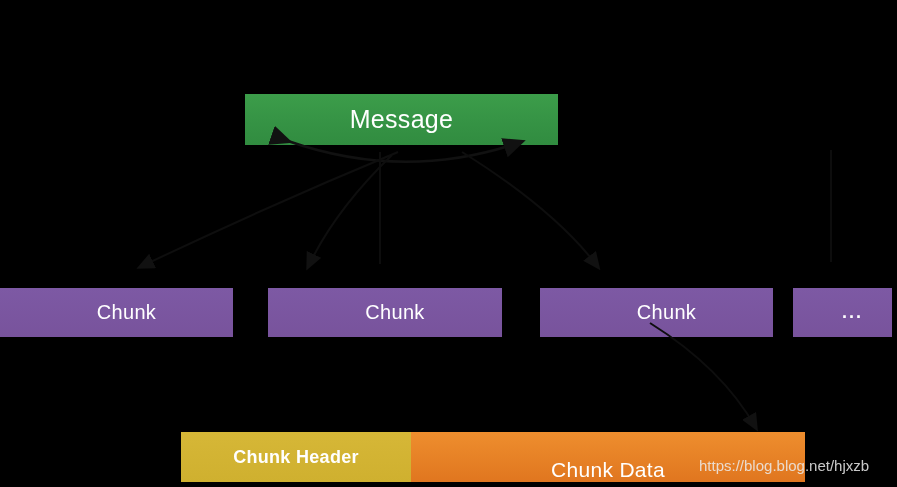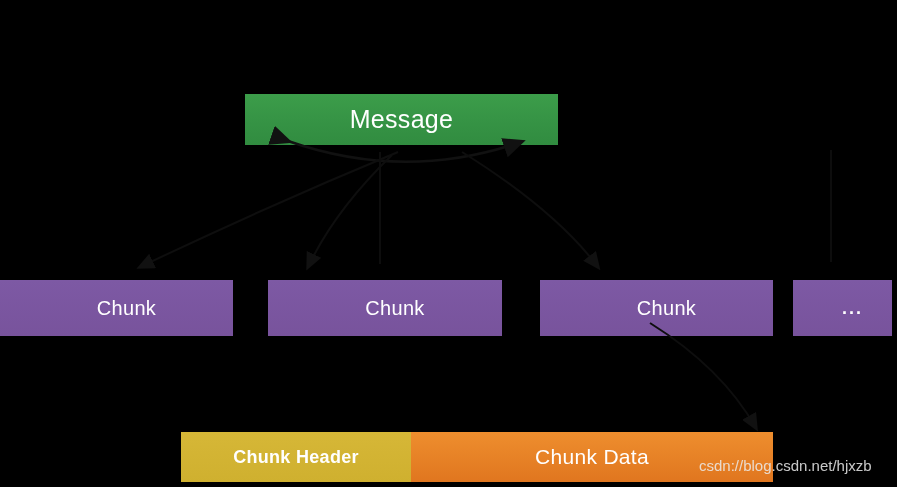--- a/index.html
+++ b/index.html
@@ -23,39 +23,40 @@
     color: #ffffff;
     letter-spacing: 0.3px;
     box-sizing: border-box;
   }
   .message-box {
     left: 245px; top: 94px; width: 313px; height: 51px;
     background: linear-gradient(180deg, #3c9d4a 0%, #359244 60%, #318c40 100%);
     font-size: 25px;
   }
   .chunk-box {
-    top: 280px; height: 56px;
+    top: 288px; height: 49px;
     background: linear-gradient(180deg, #7d59a4 0%, #78539c 100%);
     font-size: 20px;
     padding-left: 20px;
   }
   .chunk-1 { left: 0px;   width: 233px; }
   .chunk-2 { left: 268px; width: 234px; }
   .chunk-3 { left: 540px; width: 233px; }
   .chunk-more { left: 793px; width: 99px; font-size: 18px; font-weight: bold; letter-spacing: 2px; }
   .chunk-header-box {
     left: 181px; top: 432px; width: 230px; height: 50px;
     background: linear-gradient(180deg, #d6b737 0%, #cfb02f 100%);
     font-size: 18px;
     font-weight: bold;
   }
   .chunk-data-box {
-    left: 411px; top: 432px; width: 362px; height: 50px;
+    left: 411px; top: 432px; width: 394px; height: 50px;
     background: linear-gradient(180deg, #ee8e2e 0%, #e0761f 100%);
     font-size: 21px;
+    align-items: flex-end;
   }
   .watermark {
     position: absolute;
     left: 699px;
     top: 457px;
     font-size: 15px;
     color: rgba(235, 235, 235, 0.85);
     white-space: nowrap;
   }
   #arrows {
@@ -111,15 +112,15 @@
     <path d="M 398 152 Q 270 205 140 267" fill="none" stroke="#0e0e0e" stroke-width="2" marker-end="url(#ah)"></path>
     <path d="M 392 155 Q 335 210 308 267" fill="none" stroke="#0e0e0e" stroke-width="2" marker-end="url(#ah)"></path>
     <path d="M 462 152 Q 555 210 598 267" fill="none" stroke="#0e0e0e" stroke-width="2" marker-end="url(#ah)"></path>
 
     <path d="M 380 152 L 380 264" fill="none" stroke="#0d0d0d" stroke-width="2"></path>
     <path d="M 831 150 L 831 262" fill="none" stroke="#0d0d0d" stroke-width="2"></path>
 
     <path d="M 650 323 Q 722 368 756 428" fill="none" stroke="#0e0e0e" stroke-width="2" marker-end="url(#ah)"></path>
   </svg>
 
-  <div class="watermark">csdn://blog.csdn.net/hjxzb</div>
+  <div class="watermark">https://blog.blog.net/hjxzb</div>
 
 </div>
 
 </body></html>

